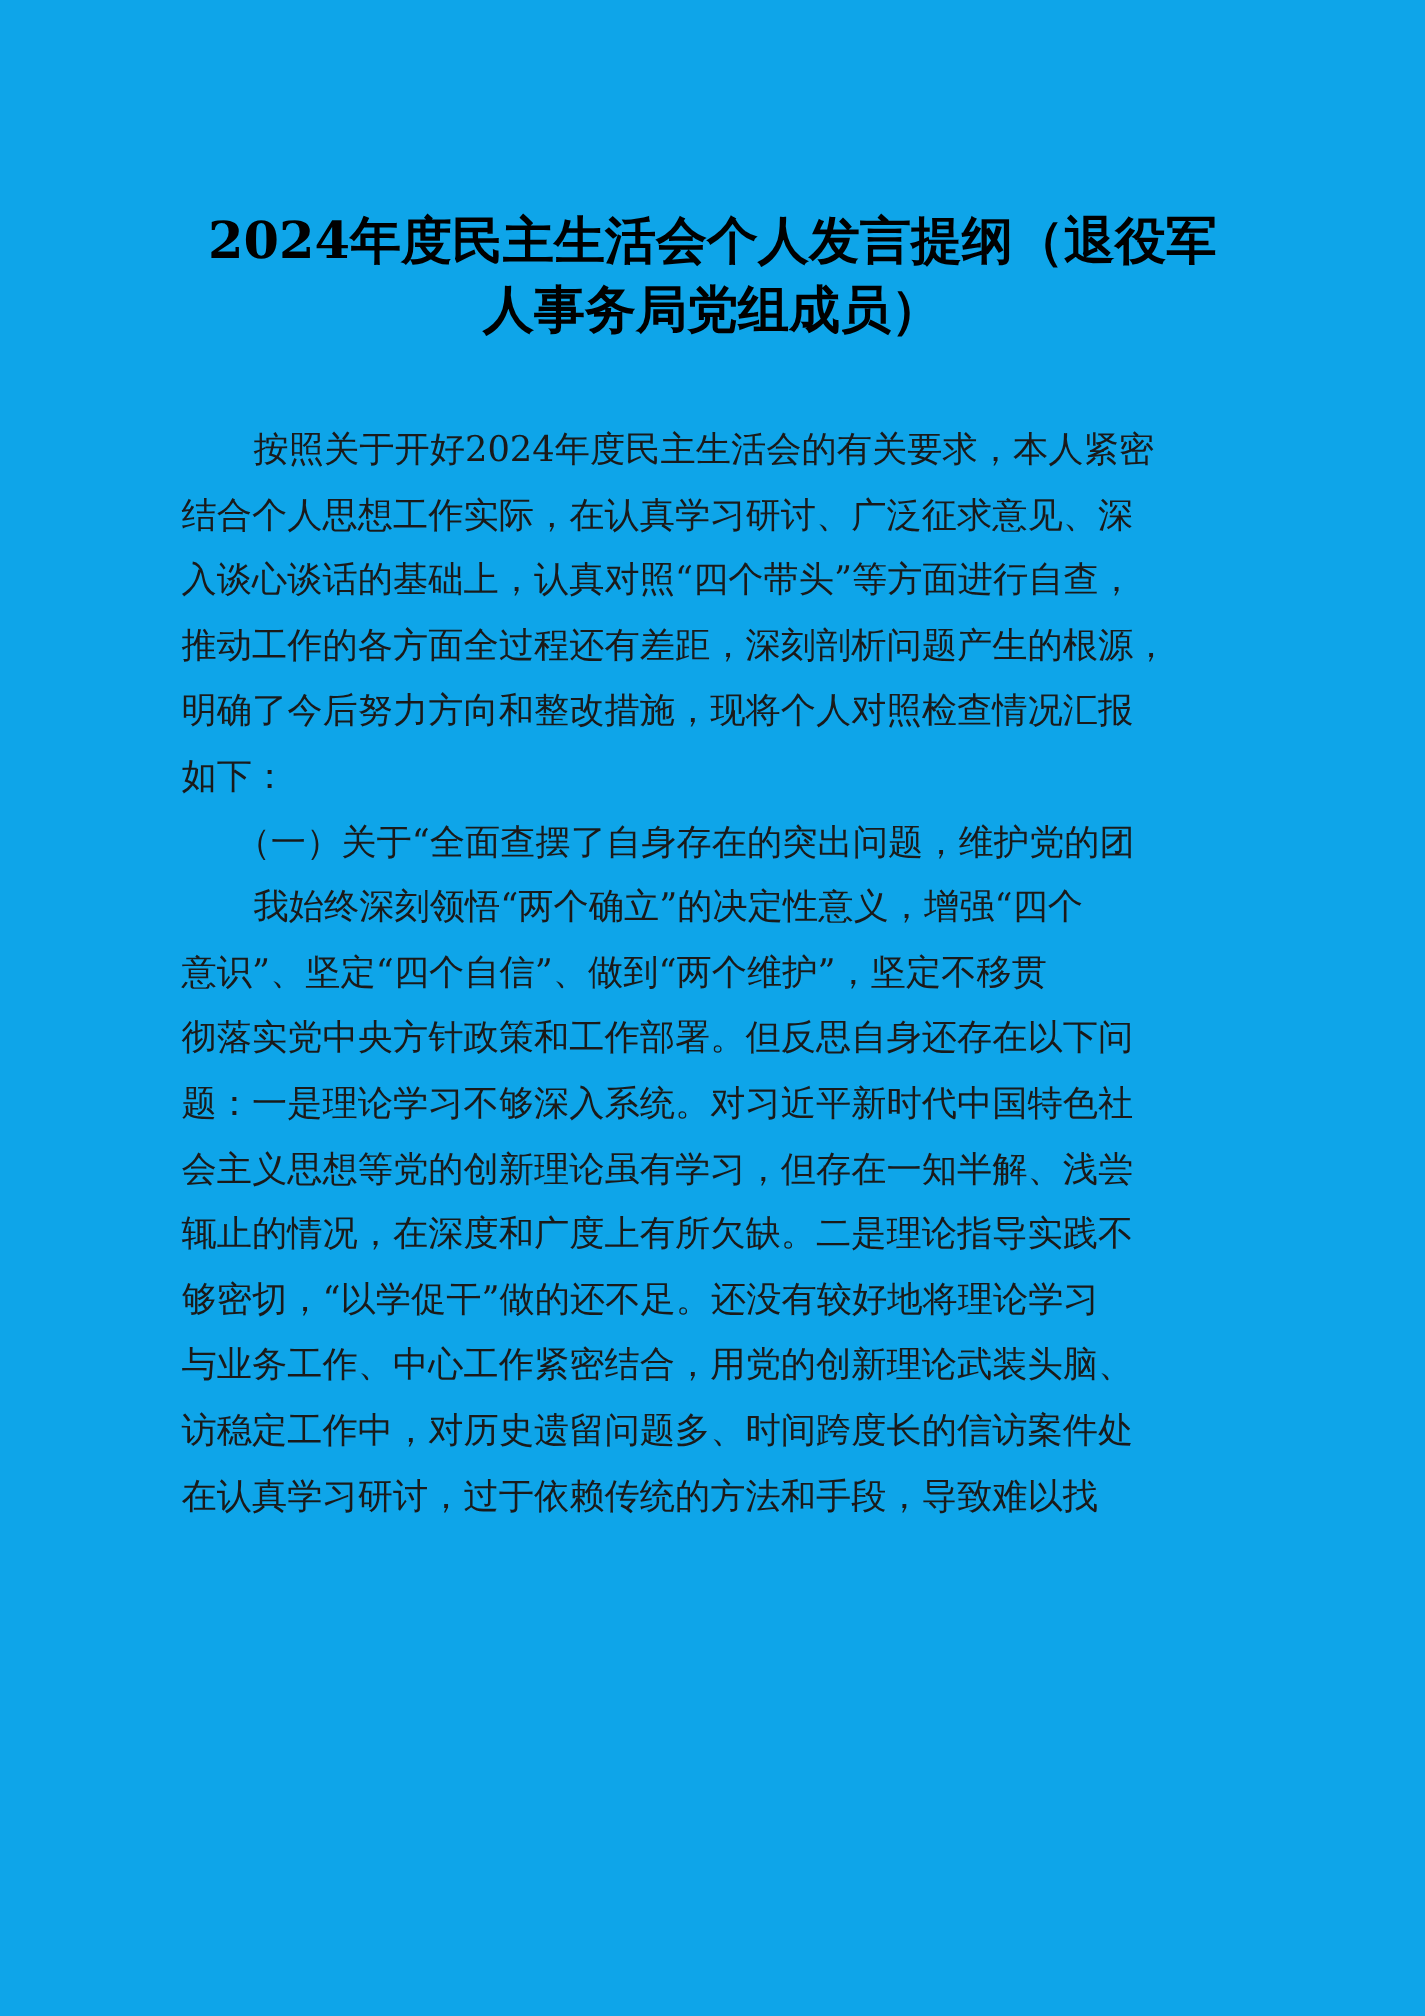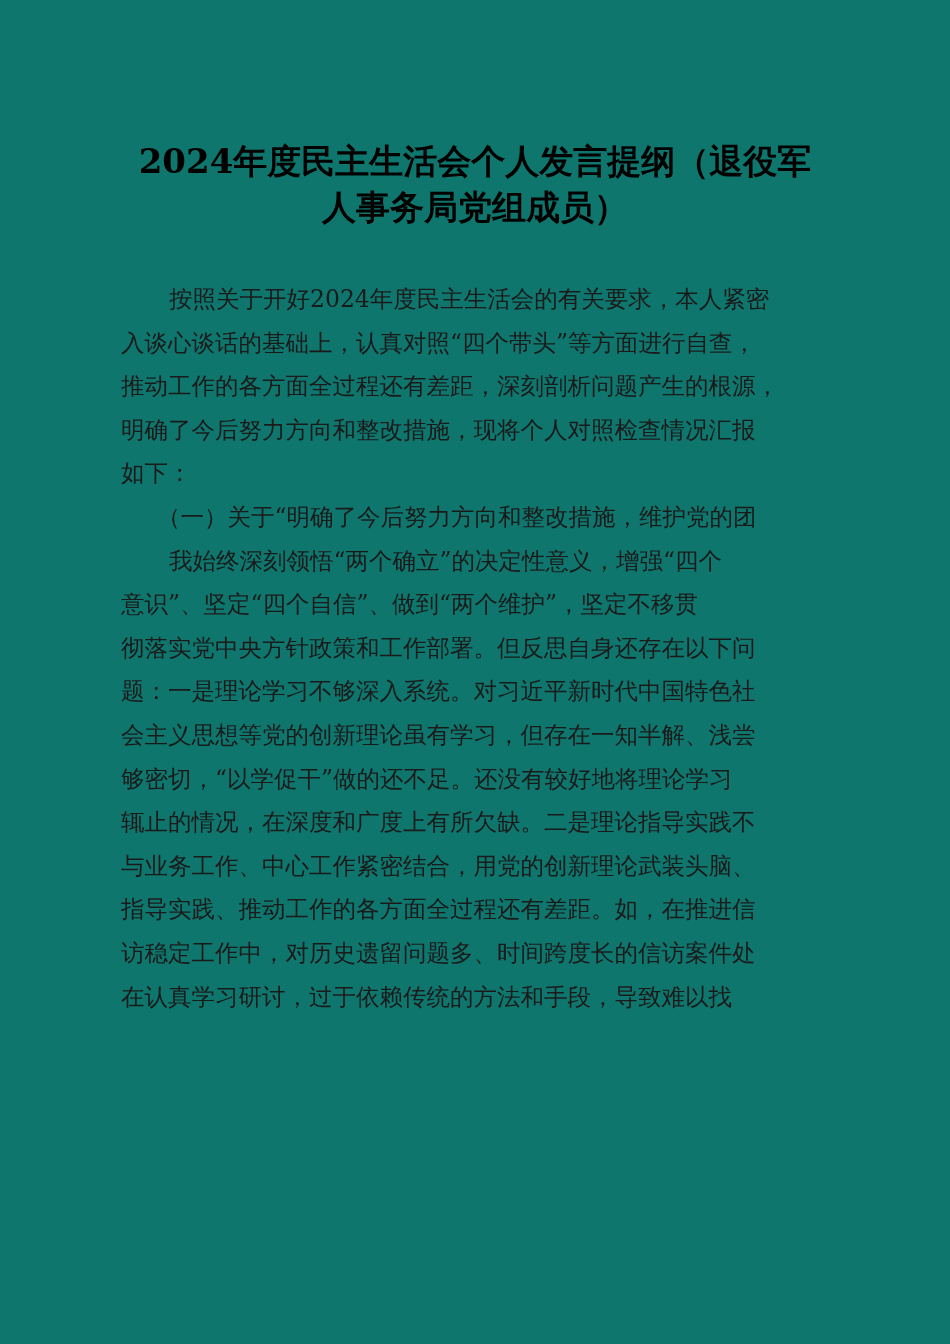--- a/index.html
+++ b/index.html
@@ -1,19 +1,19 @@
 <!DOCTYPE html>
 <html><head>
   <meta charset="utf-8">
   <style>
     html, body { margin: 0; padding: 0; background: #ffffff; }
     body { width: 950px; height: 1344px; overflow: hidden; position: relative; }
     .page {
       position: absolute; left: 0; top: 0; width: 950px; height: 1344px;
-      background: #0f766e; color: #111111;
+      background: #0ea5e9; color: #111111;
     }
     .title {
       position: absolute; left: 100px; width: 750px; top: 138px;
       text-align: center;
       font-family: "DejaVu Serif", "Liberation Serif", serif;
       font-weight: bold; font-size: 34px; line-height: 46px; color: #000;
       letter-spacing: 0px;
     }
     .title .line { display: block; white-space: nowrap; }
     .body {
@@ -33,38 +33,38 @@
 
 <div class="page">
   <div class="title">
     <span class="line">2024年度民主生活会个人发言提纲（退役军</span>
     <span class="line">人事务局党组成员）</span>
   </div>
 
   <div class="body">
     <div>
       <span class="ln indent">按照关于开好2024年度民主生活会的有关要求，本人紧密</span>
+      <span class="ln">结合个人思想工作实际，在认真学习研讨、广泛征求意见、深</span>
       <span class="ln">入谈心谈话的基础上，认真对照“四个带头”等方面进行自查，</span>
       <span class="ln">推动工作的各方面全过程还有差距，深刻剖析问题产生的根源，</span>
       <span class="ln">明确了今后努力方向和整改措施，现将个人对照检查情况汇报</span>
       <span class="ln">如下：</span>
     </div>
 
 
     <div>
-      <span class="ln indent" style="padding-left:36px">（一）关于“明确了今后努力方向和整改措施，维护党的团</span>
+      <span class="ln indent" style="padding-left:36px">（一）关于“全面查摆了自身存在的突出问题，维护党的团</span>
     </div>
 
     <div>
       <span class="ln indent">我始终深刻领悟“两个确立”的决定性意义，增强“四个</span>
       <span class="ln">意识”、坚定“四个自信”、做到“两个维护”，坚定不移贯</span>
       <span class="ln">彻落实党中央方针政策和工作部署。但反思自身还存在以下问</span>
       <span class="ln">题：一是理论学习不够深入系统。对习近平新时代中国特色社</span>
       <span class="ln">会主义思想等党的创新理论虽有学习，但存在一知半解、浅尝</span>
+      <span class="ln">辄止的情况，在深度和广度上有所欠缺。二是理论指导实践不</span>
       <span class="ln">够密切，“以学促干”做的还不足。还没有较好地将理论学习</span>
-      <span class="ln">辄止的情况，在深度和广度上有所欠缺。二是理论指导实践不</span>
       <span class="ln">与业务工作、中心工作紧密结合，用党的创新理论武装头脑、</span>
-      <span class="ln">指导实践、推动工作的各方面全过程还有差距。如，在推进信</span>
       <span class="ln">访稳定工作中，对历史遗留问题多、时间跨度长的信访案件处</span>
       <span class="ln">在认真学习研讨，过于依赖传统的方法和手段，导致难以找</span>
     </div>
   </div>
 </div>
 
 </body></html>

